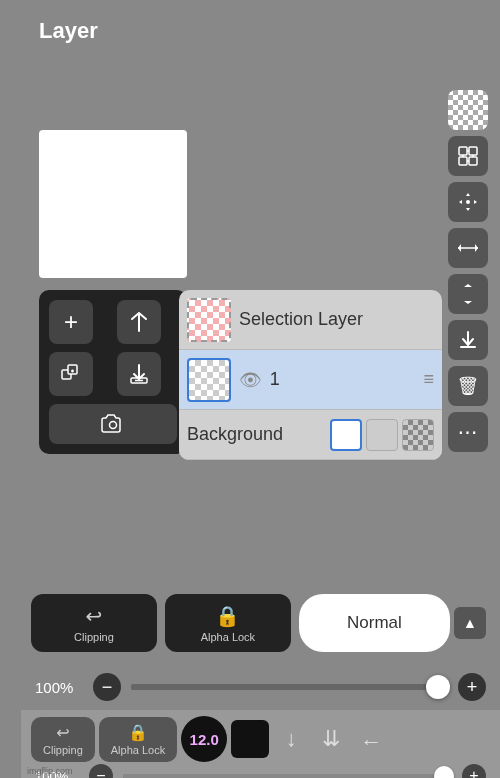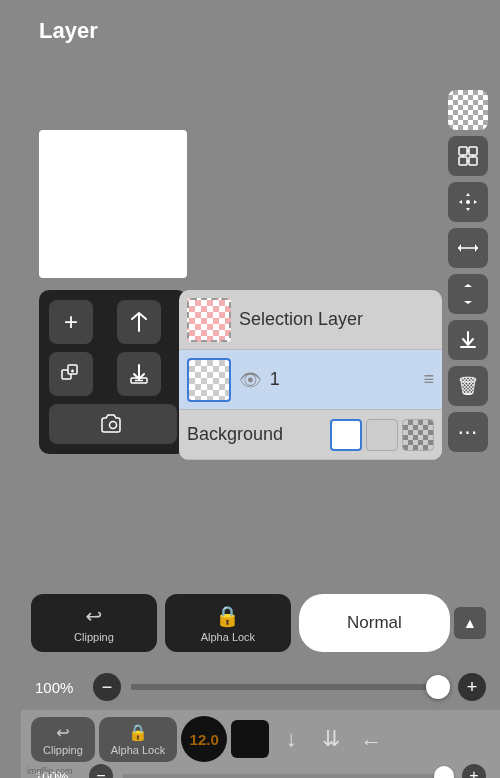--- a/index.html
+++ b/index.html
@@ -332,21 +332,21 @@
     }
     .sec-btn .icon { font-size: 16px; }
     .sec-circle {
       width: 46px;
       height: 46px;
       background: #111;
       border-radius: 50%;
       display: flex;
       align-items: center;
       justify-content: center;
-      color: #a16207;
+      color: #f0abfc;
       font-size: 15px;
       font-weight: 700;
       cursor: pointer;
     }
     .sec-swatch {
       width: 38px;
       height: 38px;
       background: #111;
       border-radius: 6px;
       cursor: pointer;

